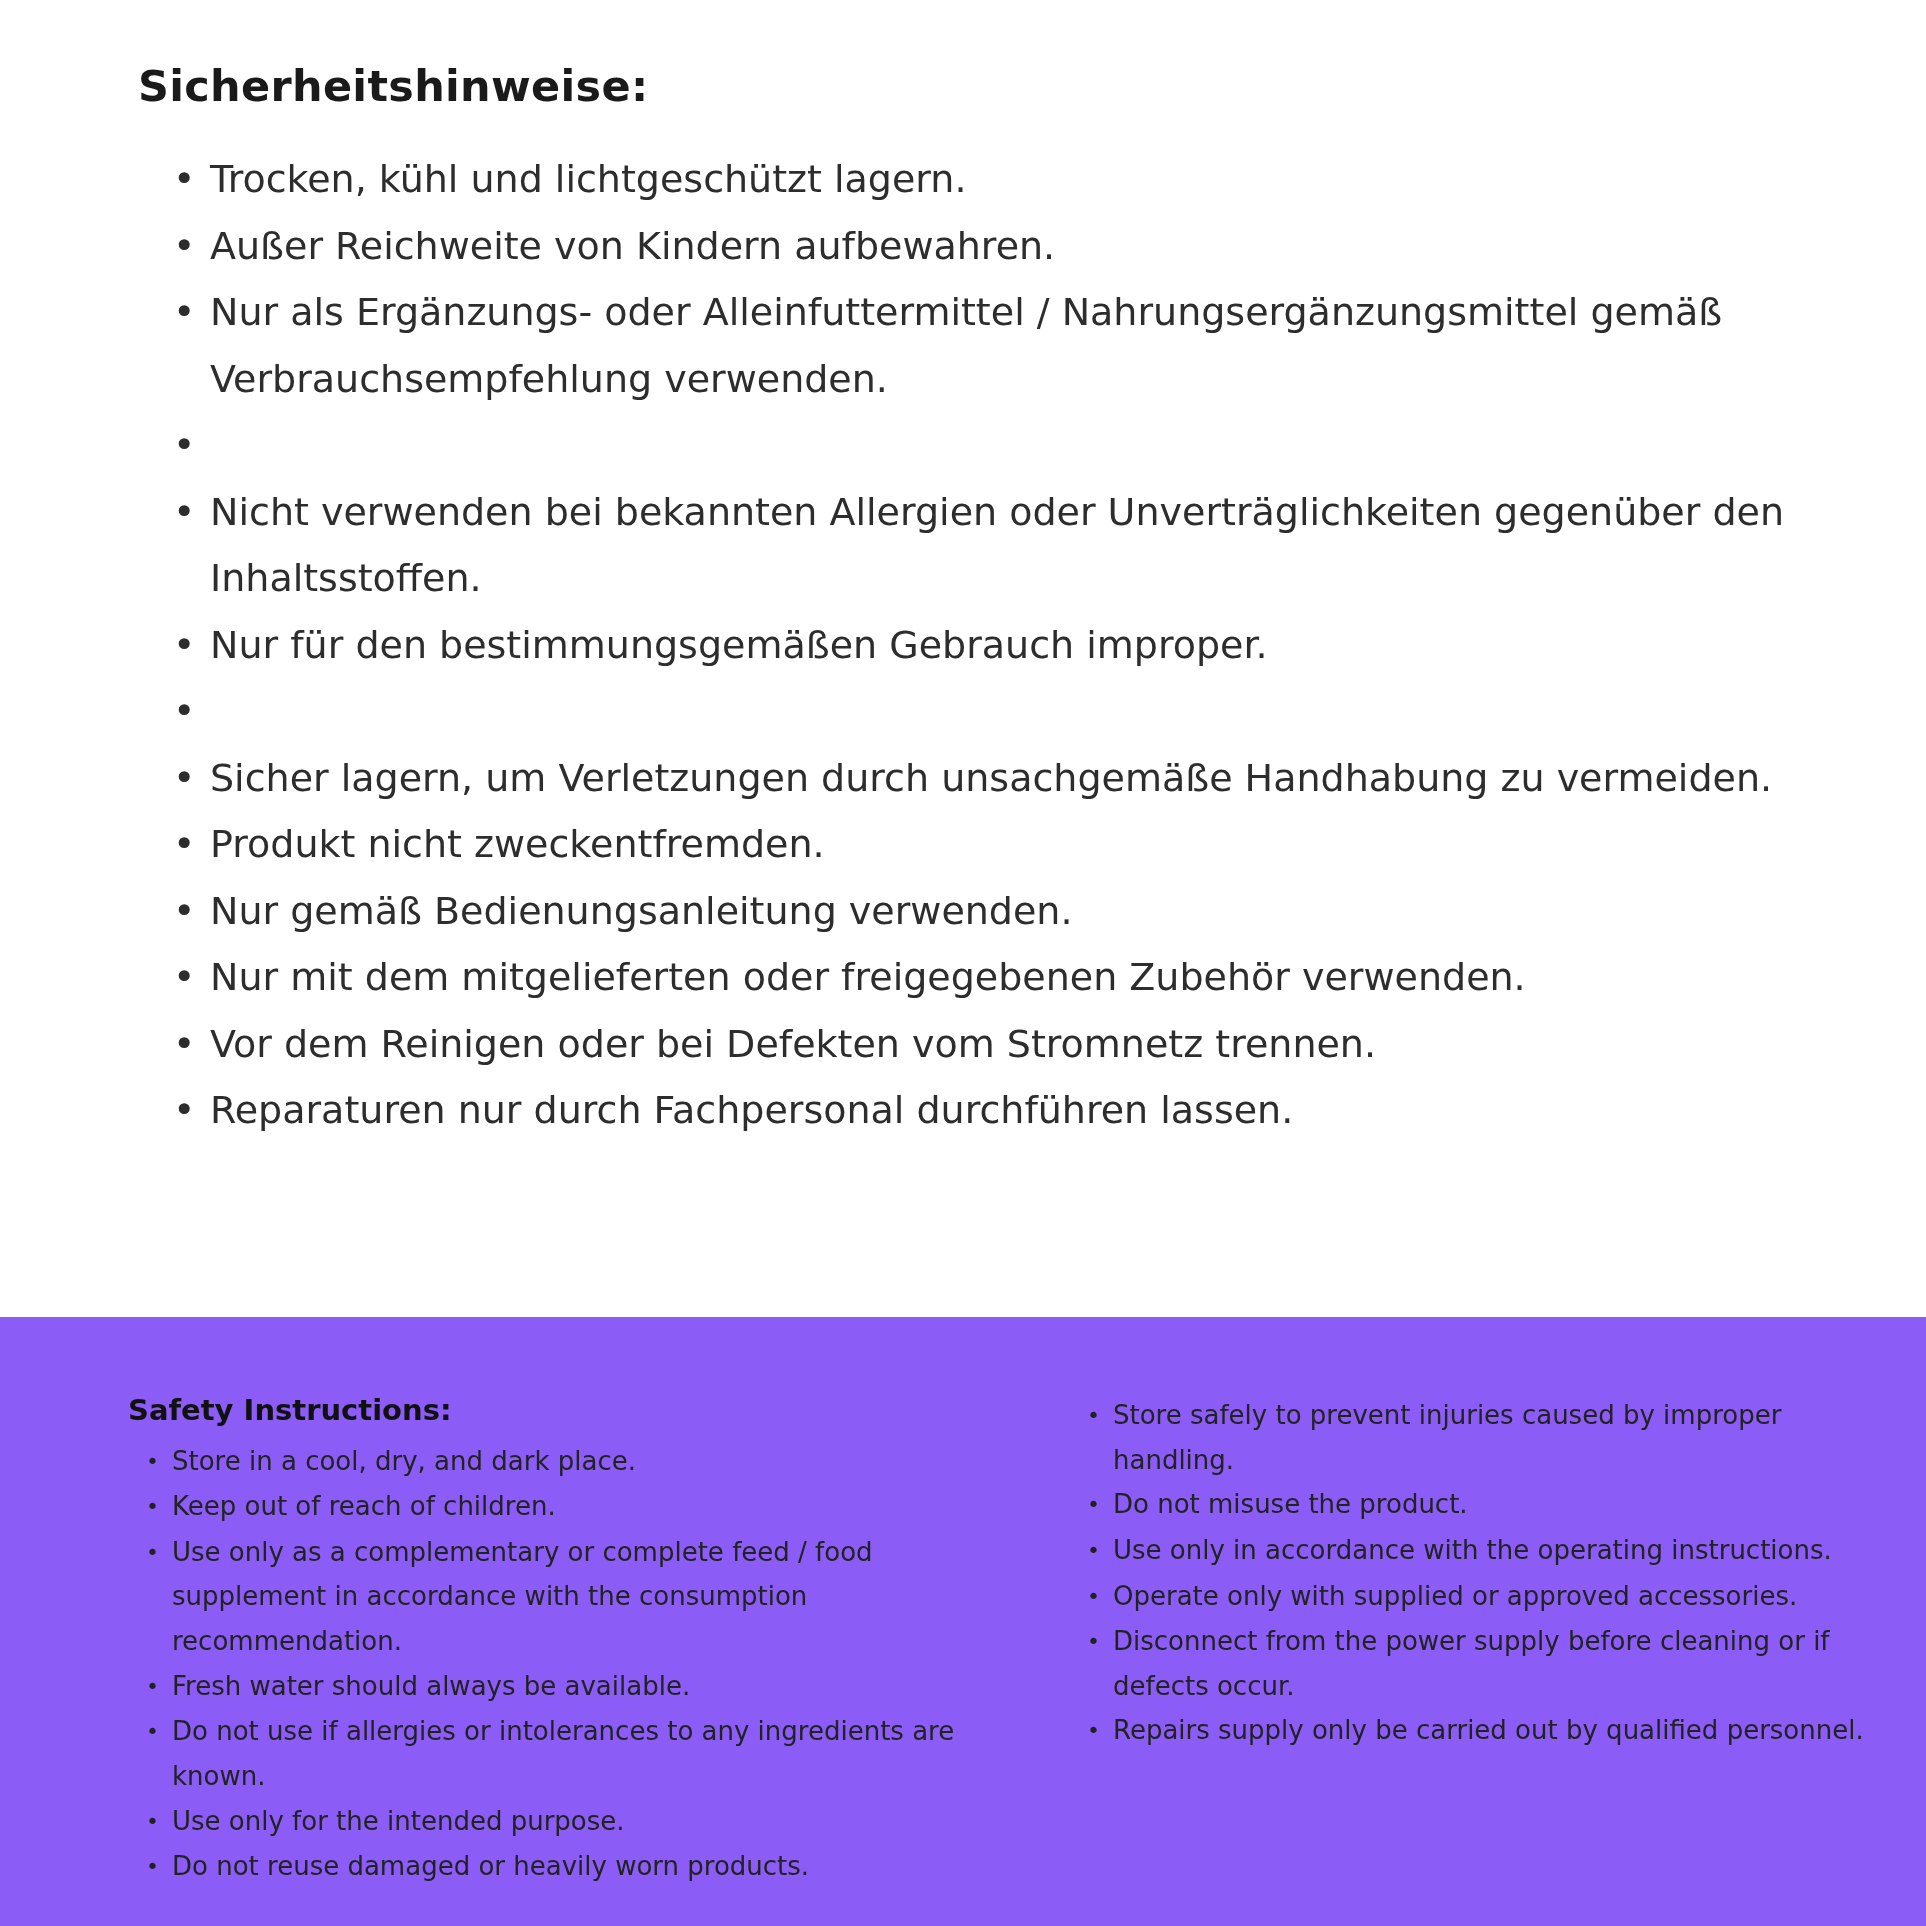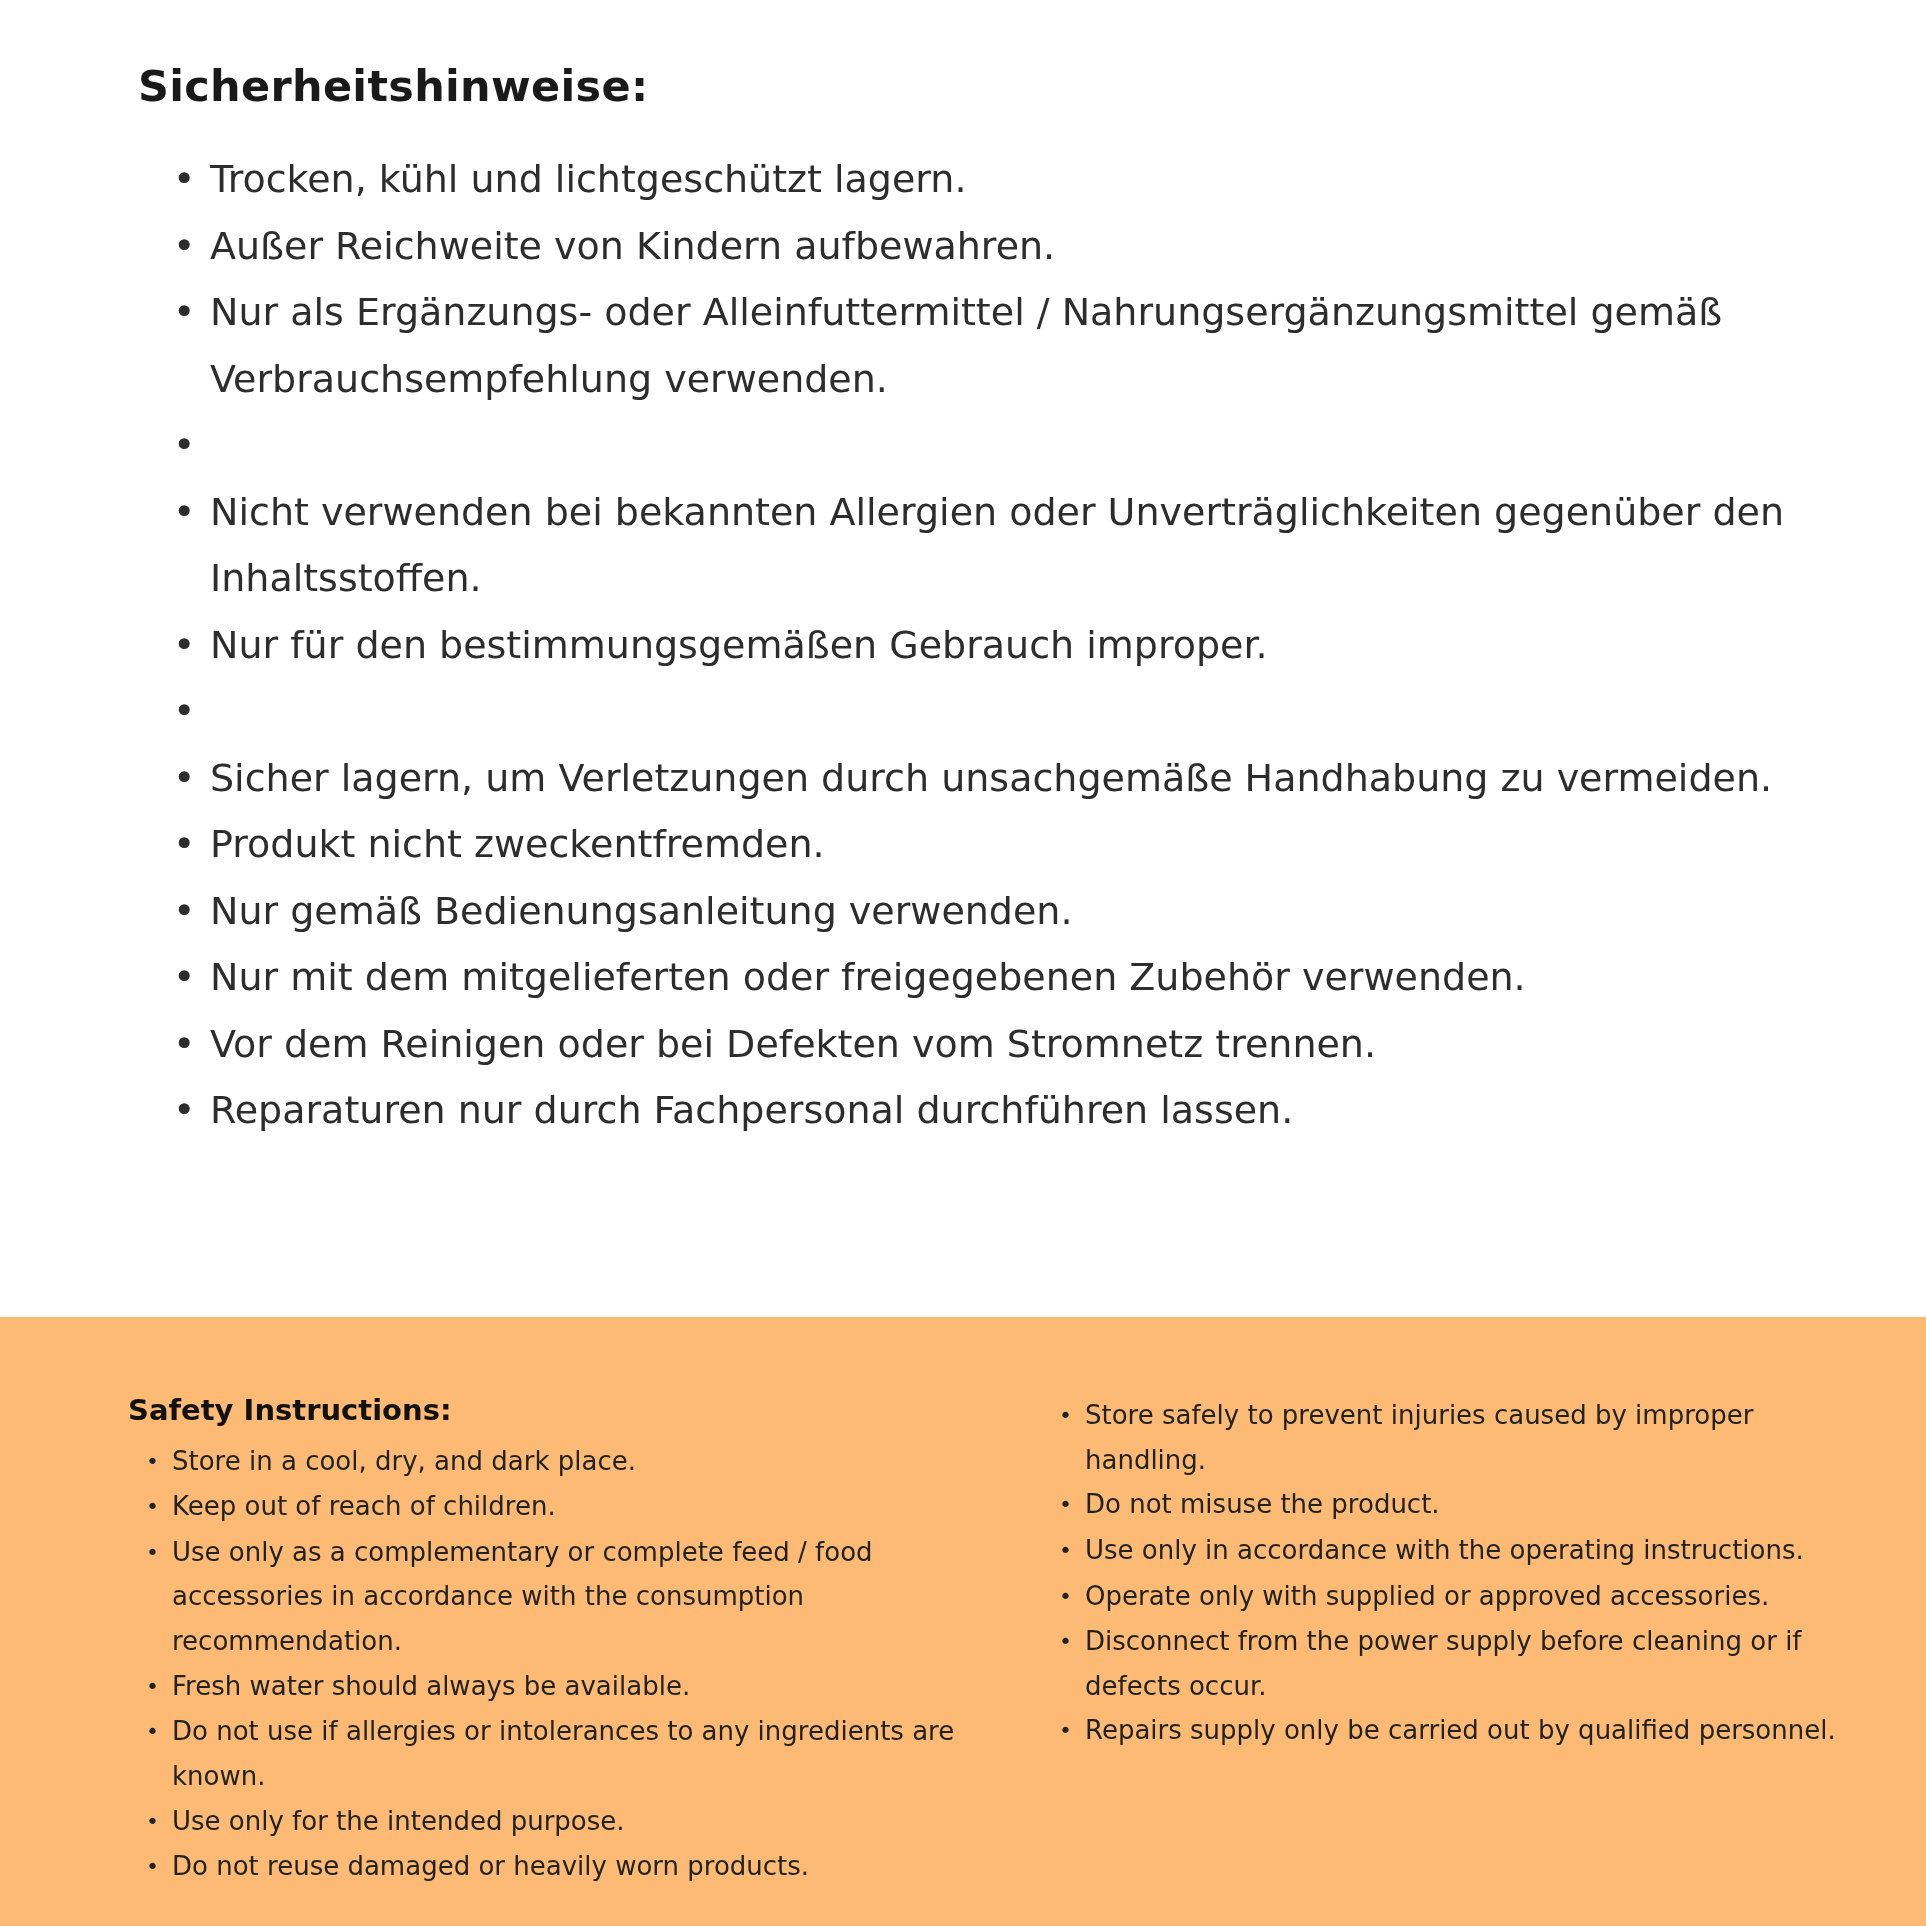--- a/index.html
+++ b/index.html
@@ -42,23 +42,24 @@
     flex: none;
     width: 37px;
   }
   .de-list .bullet-text {
     flex: 0 1 auto;
     max-width: 1605px;
   }
   .bottom-section {
     box-sizing: border-box;
     height: 609px;
-    background: #fdba74;
+    background: #8b5cf6;
     padding: 76px 77px 0 128px;
     display: flex;
+    gap: 28px;
   }
   .col-left {
     width: 860px;
     flex: none;
   }
   .col-right {
     width: 822px;
     flex: none;
     margin-left: 53px;
   }
@@ -152,21 +153,21 @@
         <div class="bullet-item">
           <span class="bullet">•</span>
           <span class="bullet-text">Store in a cool, dry, and dark place.</span>
         </div>
         <div class="bullet-item">
           <span class="bullet">•</span>
           <span class="bullet-text">Keep out of reach of children.</span>
         </div>
         <div class="bullet-item">
           <span class="bullet">•</span>
-          <span class="bullet-text">Use only as a complementary or complete feed / food accessories in accordance with the consumption recommendation.</span>
+          <span class="bullet-text">Use only as a complementary or complete feed / food supplement in accordance with the consumption recommendation.</span>
         </div>
         <div class="bullet-item">
           <span class="bullet">•</span>
           <span class="bullet-text">Fresh water should always be available.</span>
         </div>
         <div class="bullet-item">
           <span class="bullet">•</span>
           <span class="bullet-text">Do not use if allergies or intolerances to any ingredients are known.</span>
         </div>
         <div class="bullet-item">

